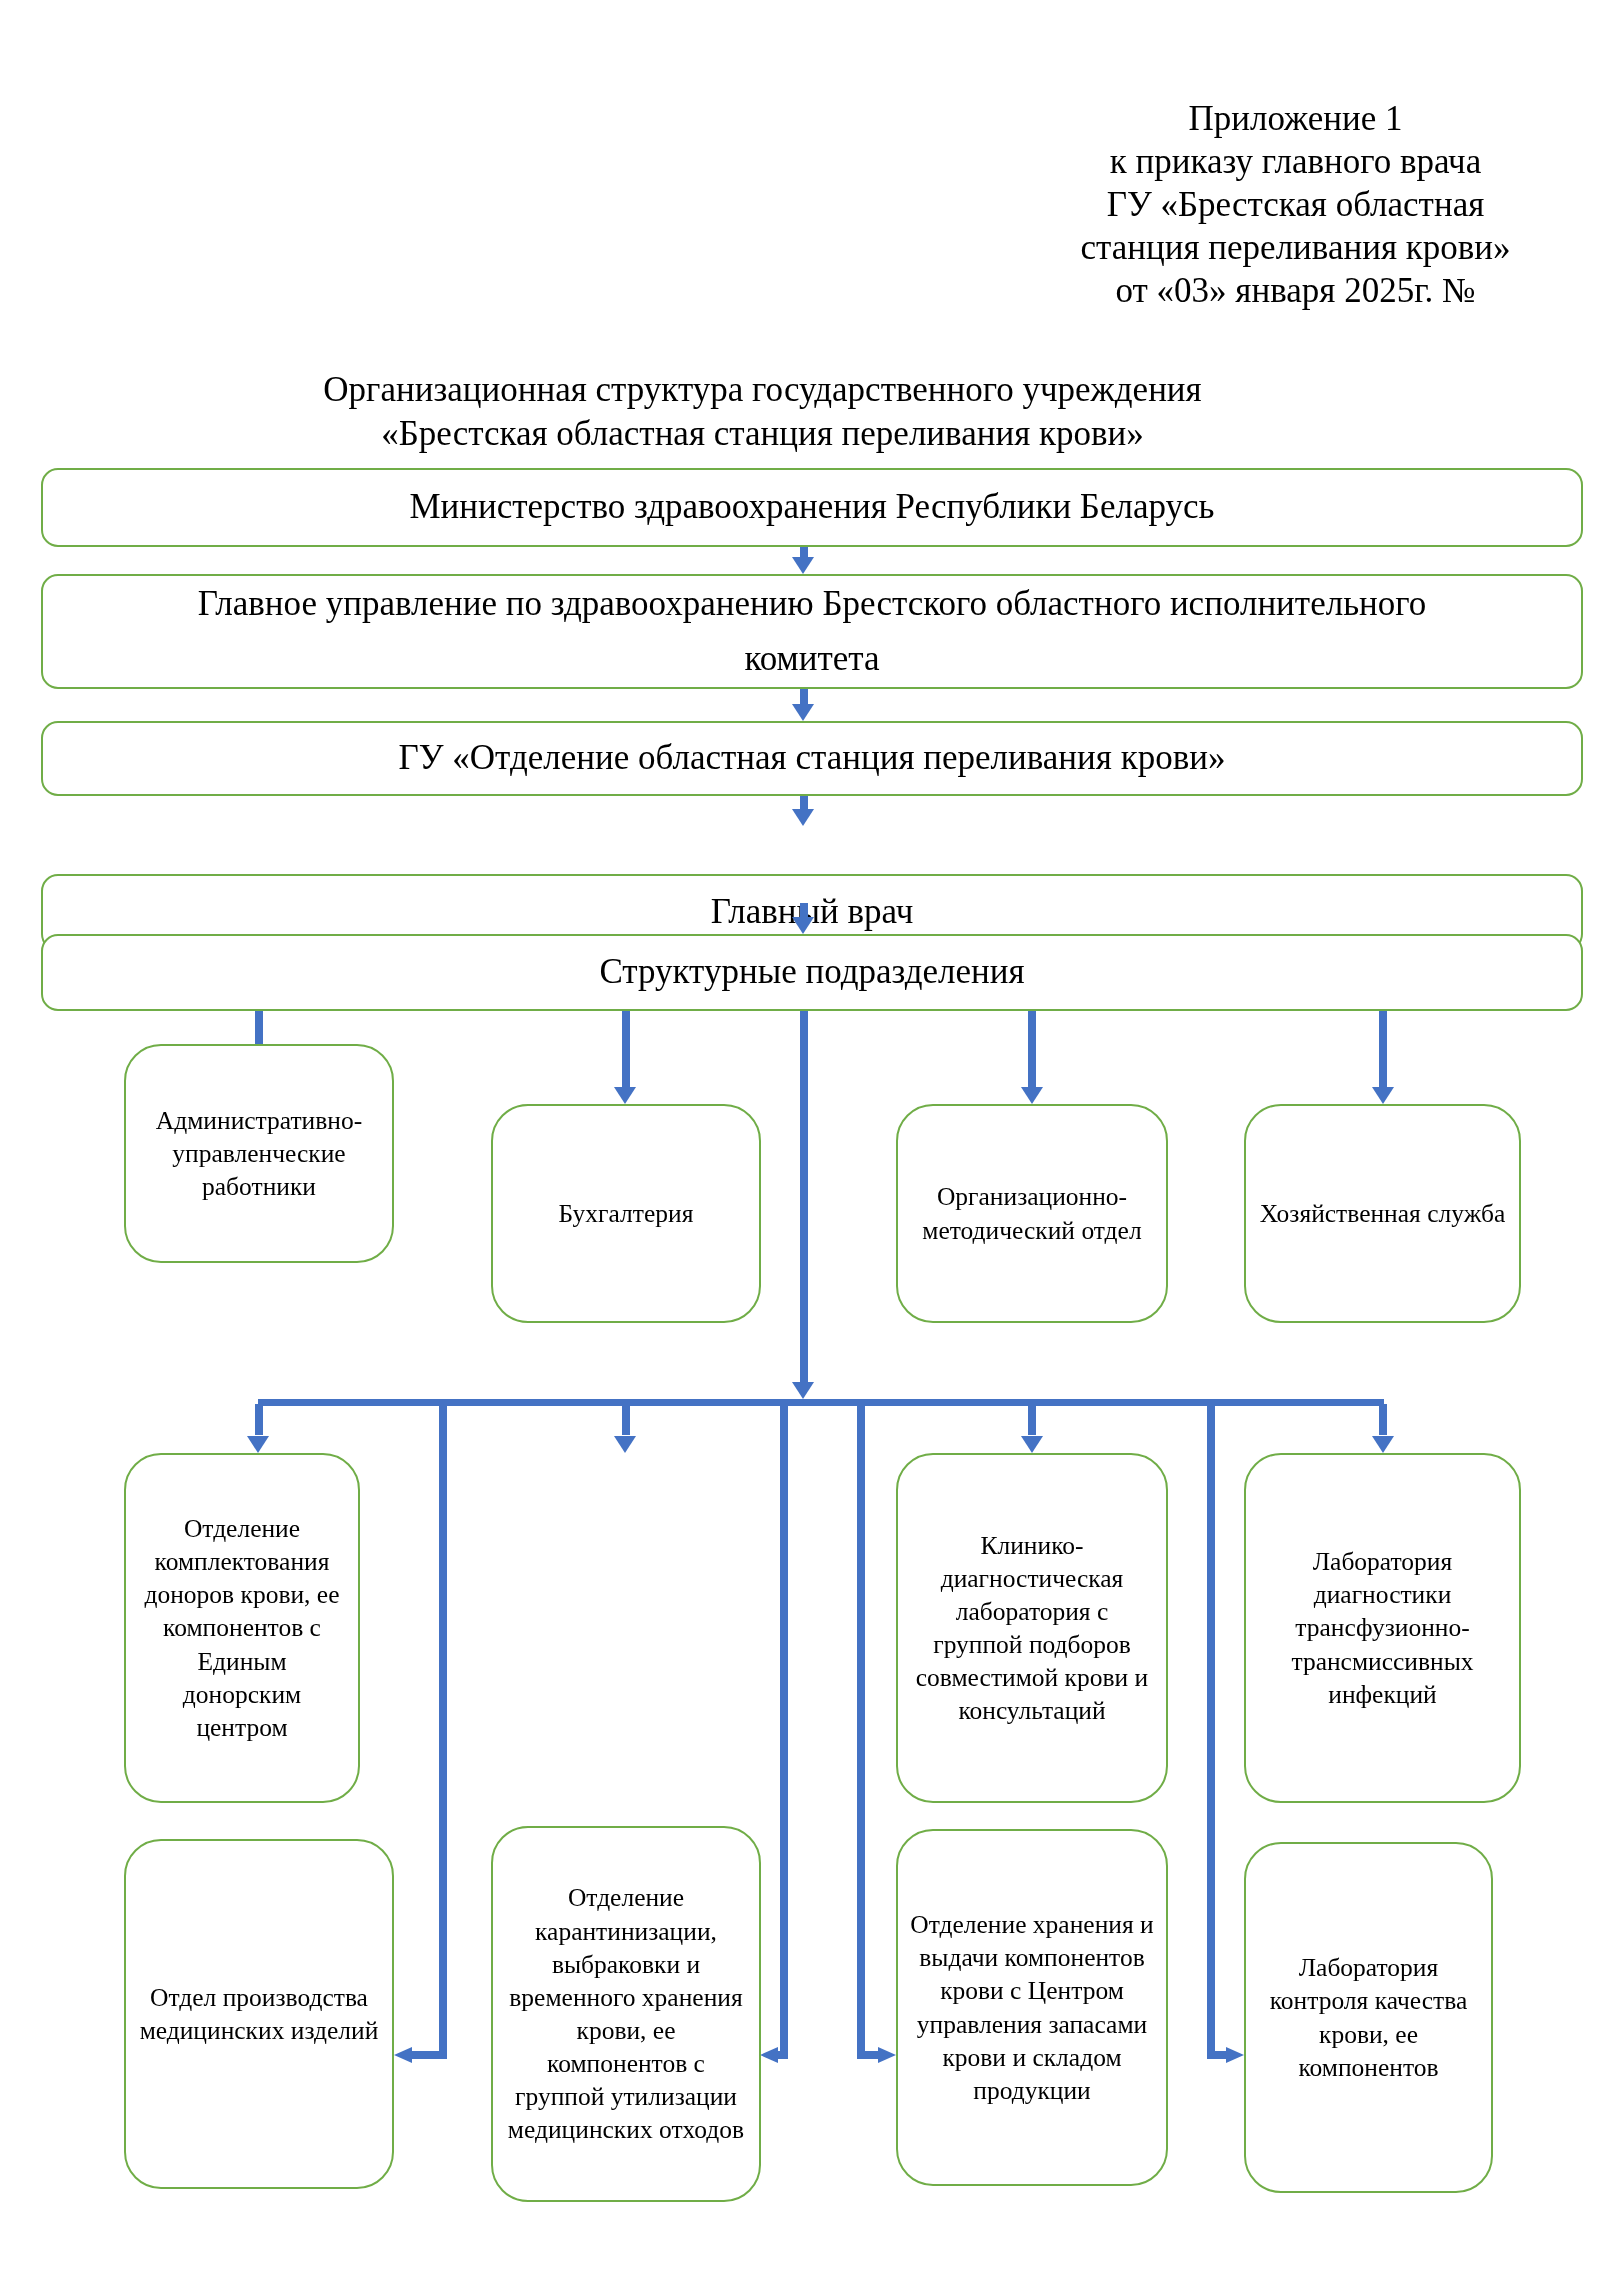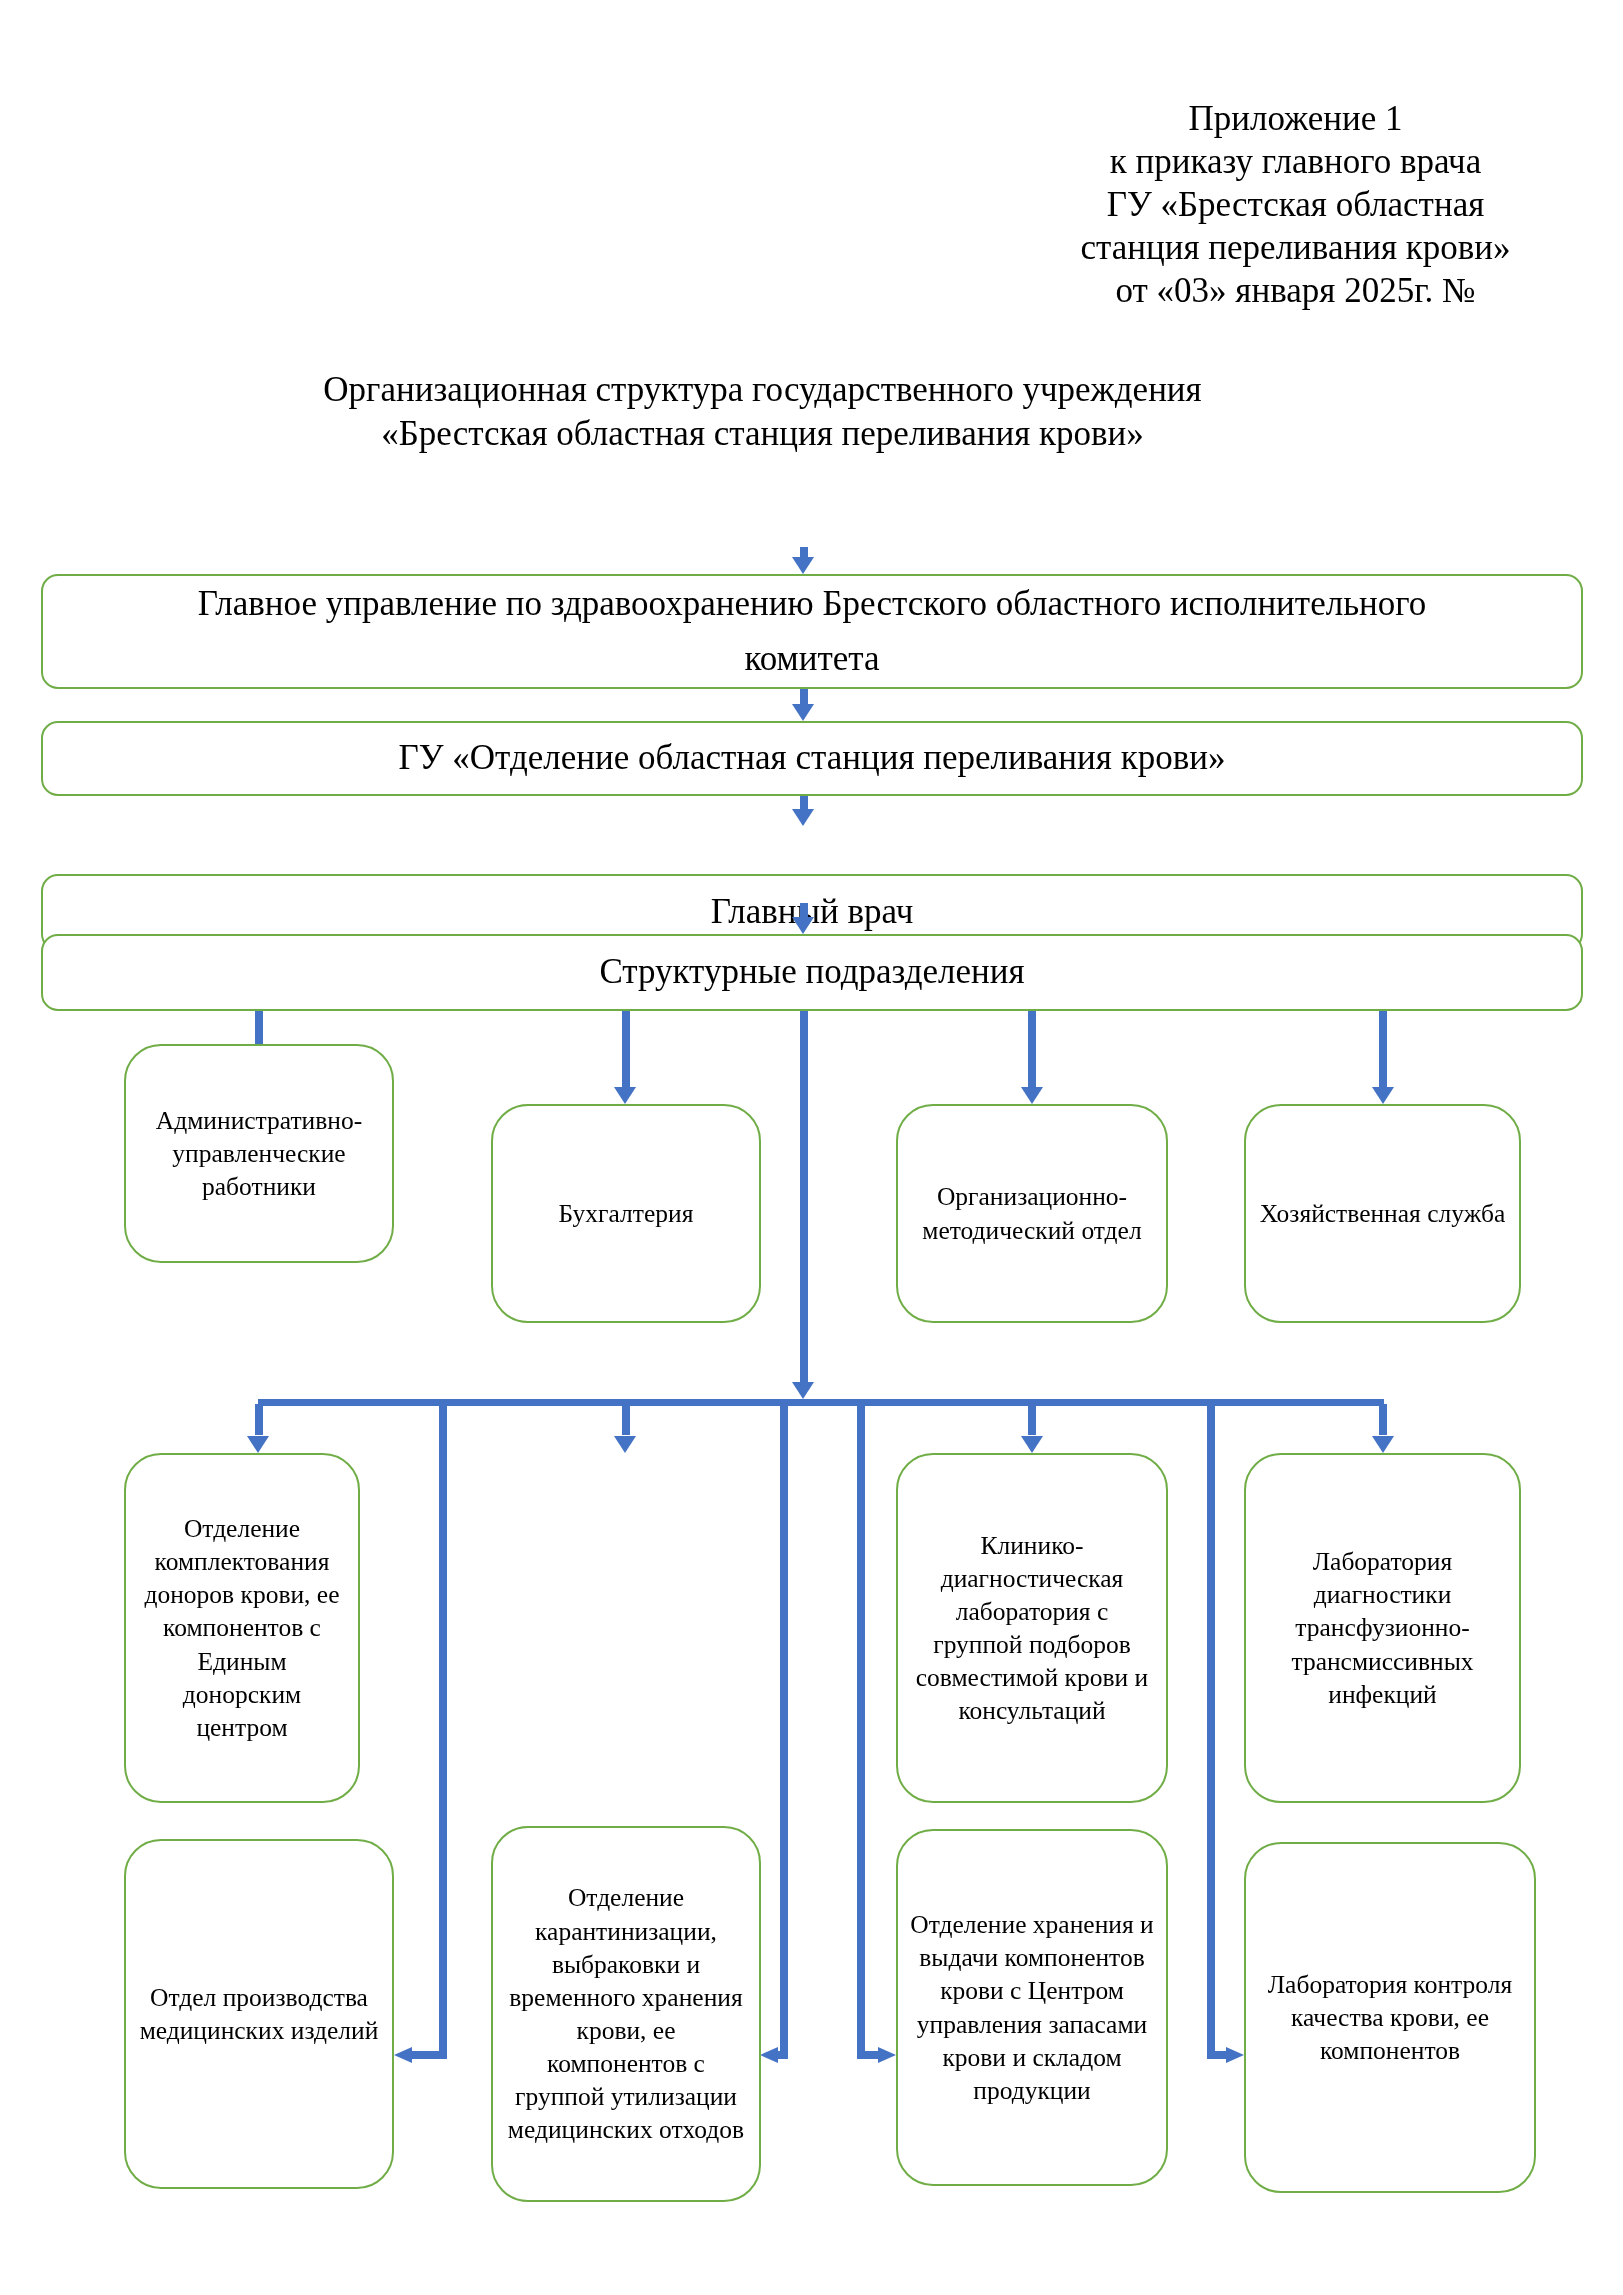--- a/index.html
+++ b/index.html
@@ -61,20 +61,23 @@
 
   <div class="note multiline">Приложение 1
 к приказу главного врача
 ГУ «Брестская областная
 станция переливания крови»
 от «03» января 2025г. №</div>
 
   <div class="title multiline">Организационная структура государственного учреждения
 «Брестская областная станция переливания крови»</div>
 
+  <div class="wbox" style="top:468px;height:79px;">
+    <span>Министерство здравоохранения Республики Беларусь</span>
+  </div>
 
   <div class="wbox" style="top:574px;height:115px;line-height:1.55;">
     <span class="multiline">Главное управление по здравоохранению Брестского областного исполнительного
 комитета</span>
   </div>
 
   <div class="wbox" style="top:721px;height:75px;">
     <span>ГУ «Отделение областная станция переливания крови»</span>
   </div>
 
@@ -190,18 +193,18 @@
 
   <div class="sbox" style="left:124px;top:1839px;width:270px;height:350px;">
     <span>Отдел производства медицинских изделий</span>
   </div>
   <div class="sbox" style="left:491px;top:1826px;width:270px;height:376px;">
     <span>Отделение карантинизации, выбраковки и временного хранения крови, ее компонентов с группой утилизации медицинских отходов</span>
   </div>
   <div class="sbox" style="left:896px;top:1829px;width:272px;height:357px;">
     <span>Отделение хранения и выдачи компонентов крови с Центром управления запасами крови и складом продукции</span>
   </div>
-  <div class="sbox" style="left:1244px;top:1842px;width:292px;height:351px;">
+  <div class="sbox" style="left:1244px;top:1842px;width:249px;height:351px;">
     <span>Лаборатория контроля качества крови, ее компонентов</span>
   </div>
 
 </div>
 
 
 </body></html>

